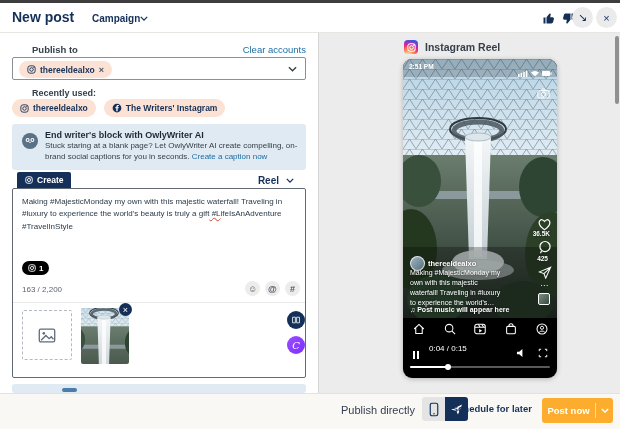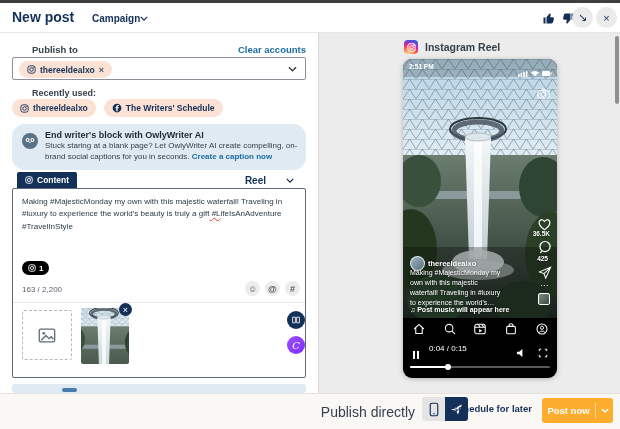--- a/index.html
+++ b/index.html
@@ -9,31 +9,31 @@
   
   .top-strip{left:0;top:0;width:620px;height:3px;background:#3e3e3e;}
   
   .hdr{left:0;top:3px;width:620px;height:30px;background:#fff;border-bottom:1px solid #e8e6e3;box-sizing:border-box;}
   .title{left:12px;top:9px;font-size:14px;font-weight:bold;color:#143059;}
   .campaign{left:92px;top:13px;font-size:10px;font-weight:bold;color:#143059;display:flex;align-items:center;cursor:pointer;}
   .circle-btn{width:21px;height:21px;border-radius:50%;background:#ebebeb;color:#143059;
     display:flex;align-items:center;justify-content:center;font-size:11px;cursor:pointer;}
   
   .lbl{font-size:9.5px;font-weight:bold;color:#36404a;margin-left:20px;}
-  .link{color:#1c6ca1;font-weight:bold;cursor:pointer;}
+  .link{color:#1c6ca1;font-weight:normal;cursor:pointer;}
   .select{left:12px;top:57px;width:294px;height:23px;border:1px solid #8a919b;border-radius:2px;background:#fff;box-sizing:border-box;}
   .chip{display:inline-flex;align-items:center;gap:4px;background:#fbe2d4;border-radius:9px;
     padding:2px 8px;font-size:8.5px;font-weight:bold;color:#143059;height:13px;cursor:pointer;}
   .chip .x{font-size:9px;color:#45566b;cursor:pointer;}
-  .banner{left:12px;top:124px;width:294px;height:46px;background:#e0eaf3;border-radius:13px;box-sizing:border-box;}
+  .banner{left:12px;top:124px;width:294px;height:46px;background:#e0eaf3;border-radius:3px;box-sizing:border-box;}
   .banner-title{left:33px;top:6px;font-size:9px;font-weight:bold;color:#1d2936;}
   .banner-body{left:33px;top:17px;width:254px;font-size:8px;line-height:1.35;color:#36404a;}
   .tab{left:17px;top:172px;height:16px;background:#143059;border-radius:2px 2px 0 0;display:flex;align-items:center;
     gap:4px;padding:0 8px;color:#fff;font-size:8.5px;font-weight:bold;cursor:pointer;}
-  .reel-dd{top:175px;right:326px;display:flex;align-items:center;gap:20px;font-size:10px;font-weight:bold;color:#143059;cursor:pointer;}
+  .reel-dd{top:175px;right:326px;display:flex;align-items:center;gap:7px;font-size:10px;font-weight:bold;color:#143059;cursor:pointer;}
   .cbox{left:12px;top:188px;width:294px;height:190px;border:1px solid #5f6a76;border-radius:2px;background:#fff;box-sizing:border-box;}
   .caption{left:22px;top:196px;width:276px;font-size:8px;line-height:1.55;color:#2b3a48;cursor:text;}
   .squiggle{text-decoration:underline;text-decoration-style:wavy;text-decoration-color:#d8402f;text-decoration-thickness:1px;}
   .acct-pill{left:22px;top:261px;height:14px;background:#000;border-radius:8px;display:inline-flex;align-items:center;
     gap:3px;padding:0 6px;color:#fff;font-size:8px;font-weight:bold;}
   .counter{left:22px;top:285px;font-size:8px;color:#5c6570;}
   .sym-row{top:281px;right:320px;display:flex;gap:5px;}
   .sym{width:15px;height:15px;border-radius:50%;background:#ececec;color:#4c5662;font-size:9px;font-weight:bold;
     display:flex;align-items:center;justify-content:center;cursor:pointer;}
   .divider{left:13px;top:302px;width:292px;height:1px;background:#e9e9e9;}
@@ -60,21 +60,21 @@
   .ig-caption{font-size:7px;line-height:10px;color:#fff;text-shadow:0 0 2px rgba(0,0,0,.5);}
   .navbar-ic{width:14px;height:14px;}
   .pausebar{display:inline-block;width:2px;height:8px;background:#fff;margin-right:2px;}
   .progress{left:7px;right:7px;top:307px;height:2px;background:rgba(255,255,255,.35);border-radius:1px;cursor:pointer;}
   .progress-played{height:2px;background:#fff;border-radius:1px;}
   .progress-dot{position:absolute;top:-2px;width:6px;height:6px;border-radius:50%;background:#fff;margin-left:-3px;}
   .disclaimer{left:318px;top:384px;width:302px;text-align:center;font-size:8px;color:#8f8f8f;}
   .scrollthumb{left:615px;top:36px;width:4px;height:68px;background:#909090;border-radius:2px;cursor:pointer;}
   
   .footer{left:0;top:393px;width:620px;height:36px;background:#faf8f5;border-top:1px solid #e5e2de;box-sizing:border-box;}
-  .pub-label{top:404px;right:205px;font-size:14px;color:#333f4d;padding-left:7px;}
+  .pub-label{top:404px;right:205px;font-size:11px;color:#333f4d;padding-left:7px;}
   .toggle{left:422px;top:397px;height:24px;display:flex;border-radius:3px;overflow:hidden;}
   .tg-seg{width:23px;height:24px;display:flex;align-items:center;justify-content:center;cursor:pointer;}
   .tg-phone{background:#e4e4e4;}
   .tg-send{background:#143059;}
   .sched{top:403px;right:88px;font-size:9.5px;font-weight:bold;color:#143059;cursor:pointer;}
   .postnow{left:542px;top:398px;width:71px;height:25px;background:#fdad2d;border-radius:3px;display:flex;align-items:center;cursor:pointer;}
   .postnow-label{flex:1;text-align:center;font-size:9.5px;font-weight:bold;color:#fff;}
   .postnow-sep{width:1px;height:15px;background:rgba(255,255,255,.55);}
   .postnow-caret{width:17px;display:flex;align-items:center;justify-content:center;}
 </style>
@@ -180,21 +180,21 @@
           <circle cx="8" cy="8" r="3.1" fill="none" stroke="#143059" stroke-width="1.6"></circle>
           <circle cx="12" cy="4" r="1.1" fill="#143059"></circle>
         </svg>
       <span>thereeldealxo</span>
     </span>
     <span class="chip" style="height:14px">
       <svg width="10" height="10" viewBox="0 0 16 16">
           <circle cx="8" cy="8" r="7" fill="#143059"></circle>
           <path d="M9 13V8.5h1.6l.3-1.8H9V5.6c0-.6.2-1 1-1h1V3.1C10.7 3 10.1 3 9.5 3 7.9 3 6.9 4 6.9 5.7v1H5.3v1.8h1.6V13z" fill="#fff"></path>
         </svg>
-      <span>The Writers' Schedule</span>
+      <span>The Writers' Instagram</span>
     </span>
   </div>
 
   <div class="abs banner">
     <svg style="position:absolute;left:10px;top:9px" width="16" height="16" viewBox="0 0 16 16">
         <circle cx="8" cy="8" r="8" fill="#5a7286"></circle>
         <circle cx="5.6" cy="7" r="2" fill="#fff"></circle>
         <circle cx="10.4" cy="7" r="2" fill="#fff"></circle>
         <circle cx="5.6" cy="7" r="0.9" fill="#5a7286"></circle>
         <circle cx="10.4" cy="7" r="0.9" fill="#5a7286"></circle>
@@ -203,21 +203,21 @@
     <div class="abs banner-title">End writer's block with OwlyWriter AI</div>
     <div class="abs banner-body"><span>Stuck staring at a blank page? Let OwlyWriter AI create compelling, on-brand social captions for you in seconds. </span><span class="link">Create a caption now</span></div>
   </div>
 
   <div class="abs tab">
     <svg width="8" height="8" viewBox="0 0 16 16">
         <rect x="1.5" y="1.5" width="13" height="13" rx="4" fill="none" stroke="#fff" stroke-width="1.8"></rect>
         <circle cx="8" cy="8" r="3.1" fill="none" stroke="#fff" stroke-width="1.8"></circle>
         <circle cx="12" cy="4" r="1.2" fill="#fff"></circle>
       </svg>
-    <span>Content</span>
+    <span>Create</span>
   </div>
   <div class="abs reel-dd">
     <span>Reel</span>
     <svg width="8" height="5" viewBox="0 0 10 6">
         <path d="M1 1l4 4 4-4" fill="none" stroke="#143059" stroke-width="1.6"></path>
       </svg>
   </div>
 
   <div class="abs cbox"></div>
   <div class="abs caption"><span>Making #MajesticMonday my own with this majestic waterfall! Traveling in #luxury to experience the world's beauty is truly a gift</span><span class="squiggle"> #L</span><span>ifeIsAnAdventure #TravelInStyle</span></div>

